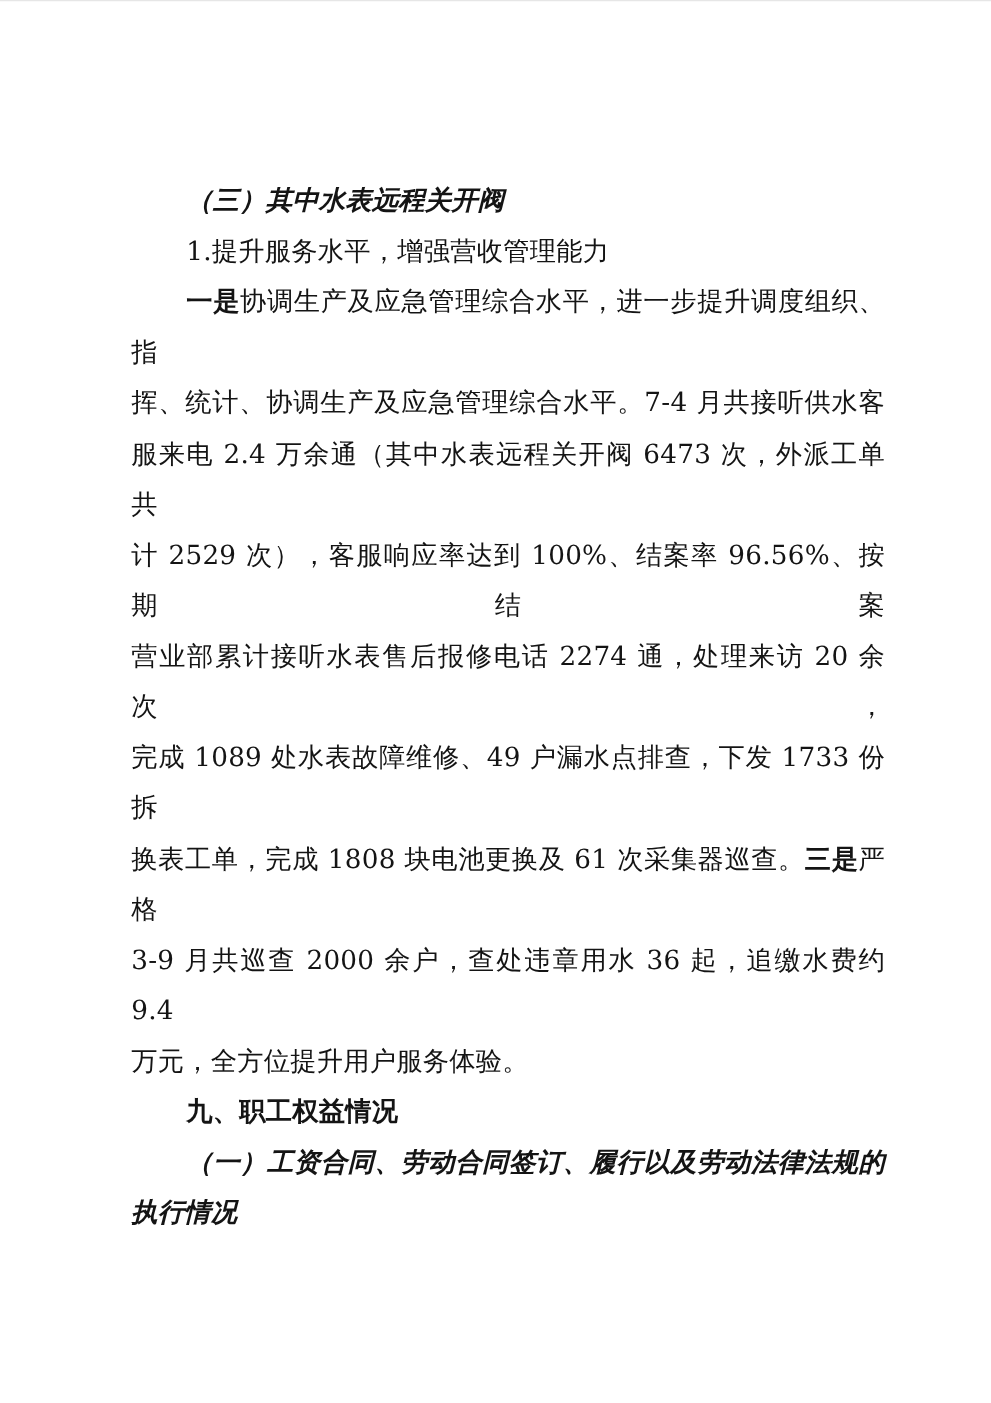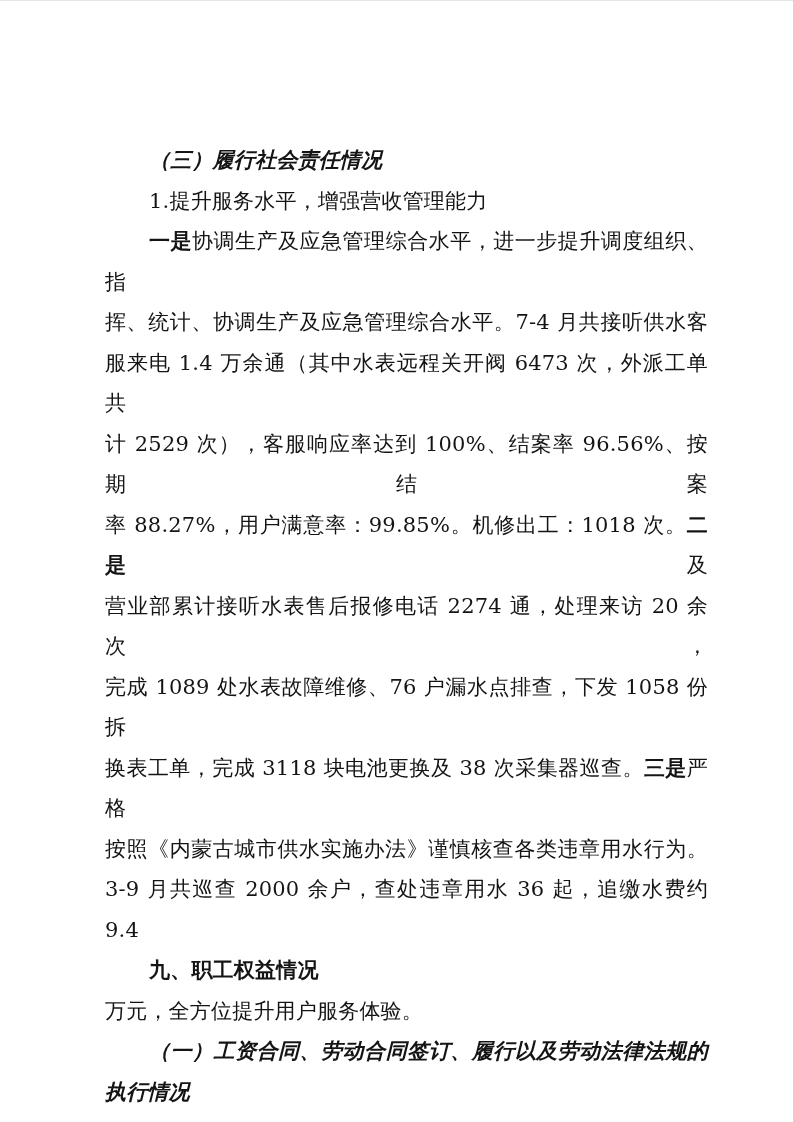--- a/index.html
+++ b/index.html
@@ -36,40 +36,38 @@
     font-style: normal;
     font-family: "DejaVu Sans", "Liberation Sans", sans-serif;
   }
 </style>
 </head>
 <body>
 
 <div class="page">
   <div class="doc">
 
-    <div class="line kai indent">（三）履行社会责任情况</div>
+    <div class="line kai indent">（三）其中水表远程关开阀</div>
 
     <div class="line indent">1.提升服务水平，增强营收管理能力</div>
 
     <div class="line indent just"><span class="b">一是</span><span>协调生产及应急管理综合水平，进一步提升调度组织、指</span></div>
 
     <div class="line just">挥、统计、协调生产及应急管理综合水平。7-4 月共接听供水客</div>
-    <div class="line just">服来电 1.4 万余通（其中水表远程关开阀 6473 次，外派工单共</div>
+    <div class="line just">服来电 2.4 万余通（其中水表远程关开阀 6473 次，外派工单共</div>
     <div class="line just">计 2529 次），客服响应率达到 100%、结案率 96.56%、按期结案</div>
 
-    <div class="line just"><span>率 88.27%，用户满意率：99.85%。机修出工：1018 次。</span><span class="b">二是</span><span>及</span></div>
 
     <div class="line just">营业部累计接听水表售后报修电话 2274 通，处理来访 20 余次，</div>
-    <div class="line just">完成 1089 处水表故障维修、76 户漏水点排查，下发 1058 份拆</div>
+    <div class="line just">完成 1089 处水表故障维修、49 户漏水点排查，下发 1733 份拆</div>
 
-    <div class="line just"><span>换表工单，完成 3118 块电池更换及 38 次采集器巡查。</span><span class="b">三是</span><span>严格</span></div>
+    <div class="line just"><span>换表工单，完成 1808 块电池更换及 61 次采集器巡查。</span><span class="b">三是</span><span>严格</span></div>
 
-    <div class="line just">按照《内蒙古城市供水实施办法》谨慎核查各类违章用水行为。</div>
     <div class="line just">3-9 月共巡查 2000 余户，查处违章用水 36 起，追缴水费约 9.4</div>
+    <div class="line">万元，全方位提升用户服务体验。</div>
+
     <div class="line hei indent">九、职工权益情况</div>
-
-    <div class="line">万元，全方位提升用户服务体验。</div>
 
     <div class="line kai indent just">（一）工资合同、劳动合同签订、履行以及劳动法律法规的</div>
     <div class="line kai">执行情况</div>
 
   </div>
 </div>
 
 </body></html>

